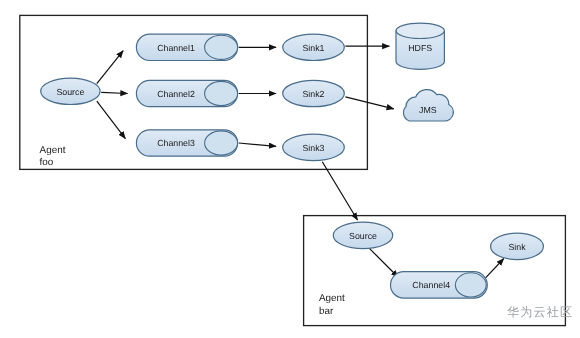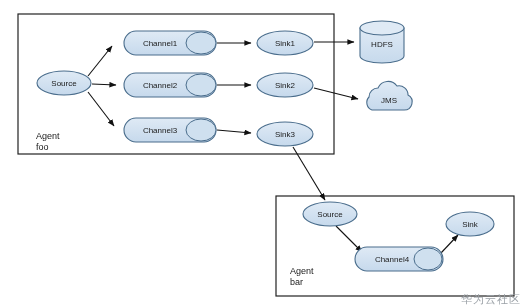--- a/index.html
+++ b/index.html
@@ -33,21 +33,21 @@
   .agent-label {
     font-family: "Liberation Sans", sans-serif;
     font-size: 9px;
     fill: #1a1a1a;
     text-anchor: start;
     dominant-baseline: central;
   }
   .watermark {
     position: absolute;
     right: 6px;
-    bottom: 0;
+    bottom: 16px;
     font-family: "Liberation Sans", sans-serif;
     font-size: 11px;
     color: #9aa0a6;
     letter-spacing: 1px;
     white-space: nowrap;
   }
 </style>
 </head>
 <body>
 

